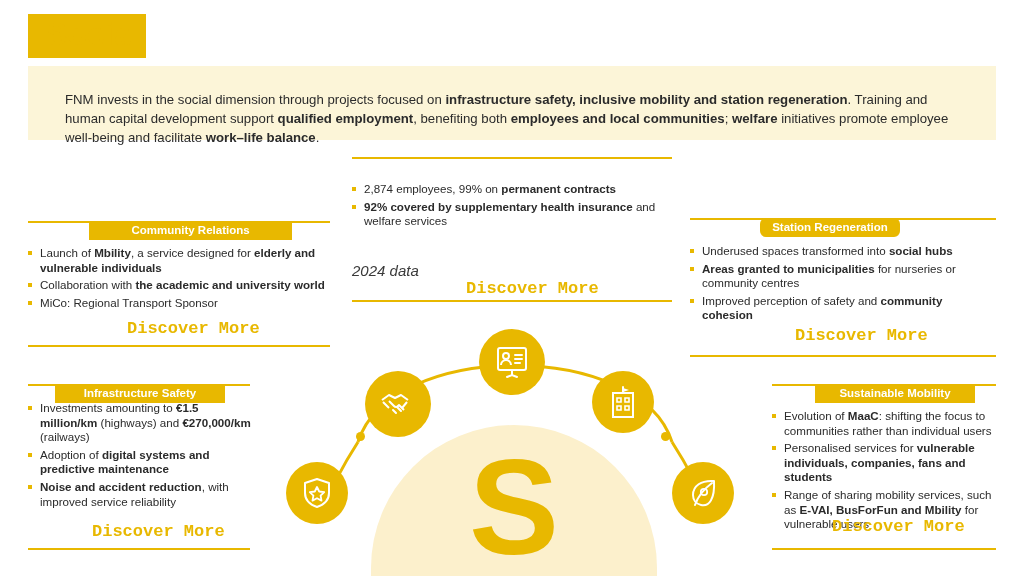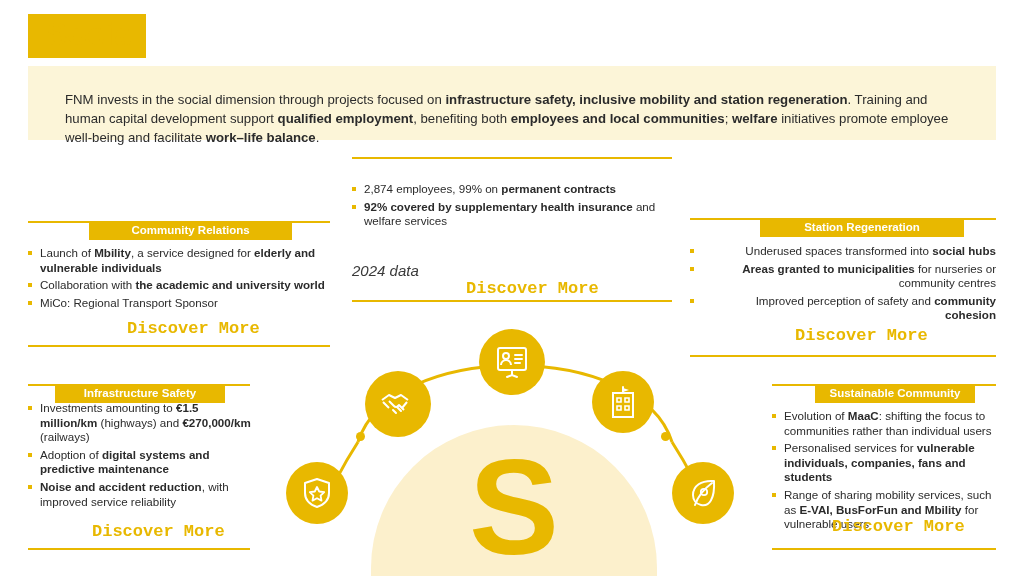--- a/index.html
+++ b/index.html
@@ -59,23 +59,23 @@
   #people-discover{left:466px;top:279px;}
 
   
   #cr-chip{left:89px;top:221px;width:203px;}
   #cr-rule-top{left:28px;top:221px;width:302px;}
   #cr-list{left:28px;top:246px;width:306px;}
   #cr-rule-bot{left:28px;top:345px;width:302px;}
   #cr-discover{left:127px;top:319px;}
 
   
-  #sr-chip{left:760px;top:218px;width:204px;}
+  #sr-chip{left:760px;top:218px;width:140px;border-radius:6px;}
   #sr-rule-top{left:690px;top:218px;width:306px;}
-  #sr-list{left:690px;top:244px;width:306px;text-align:right;}
+  #sr-list{left:690px;top:244px;width:306px;}
   #sr-rule-bot{left:690px;top:355px;width:306px;}
   #sr-discover{left:795px;top:326px;}
 
   
   #is-chip{left:55px;top:384px;width:170px;}
   #is-rule-top{left:28px;top:384px;width:222px;}
   #is-list{left:28px;top:401px;width:226px;}
   #is-rule-bot{left:28px;top:548px;width:222px;}
   #is-discover{left:92px;top:522px;}
 
@@ -156,21 +156,21 @@
   <div class="chip" id="is-chip">Infrastructure Safety</div>
   <ul class="bul" id="is-list">
       <li>Investments amounting to <b>€1.5 million/km</b> (highways) and <b>€270,000/km</b> (railways)</li>
       <li>Adoption of <b>digital systems and predictive maintenance</b></li>
       <li><b>Noise and accident reduction</b>, with improved service reliability</li>
     </ul>
   <div class="discover" id="is-discover">Discover More</div>
   <div class="rule" id="is-rule-bot"></div>
 
   <div class="rule" id="sm-rule-top"></div>
-  <div class="chip" id="sm-chip">Sustainable Community</div>
+  <div class="chip" id="sm-chip">Sustainable Mobility</div>
   <ul class="bul" id="sm-list">
       <li>Evolution of <b>MaaC</b>: shifting the focus to communities rather than individual users</li>
       <li>Personalised services for <b>vulnerable individuals, companies, fans and students</b></li>
       <li>Range of sharing mobility services, such as <b>E-VAI, BusForFun and Mbility</b> for vulnerable users</li>
     </ul>
   <div class="discover" id="sm-discover">Discover More</div>
   <div class="rule" id="sm-rule-bot"></div>
 
   <div class="dome"></div>
   <div class="bigS">S</div>

